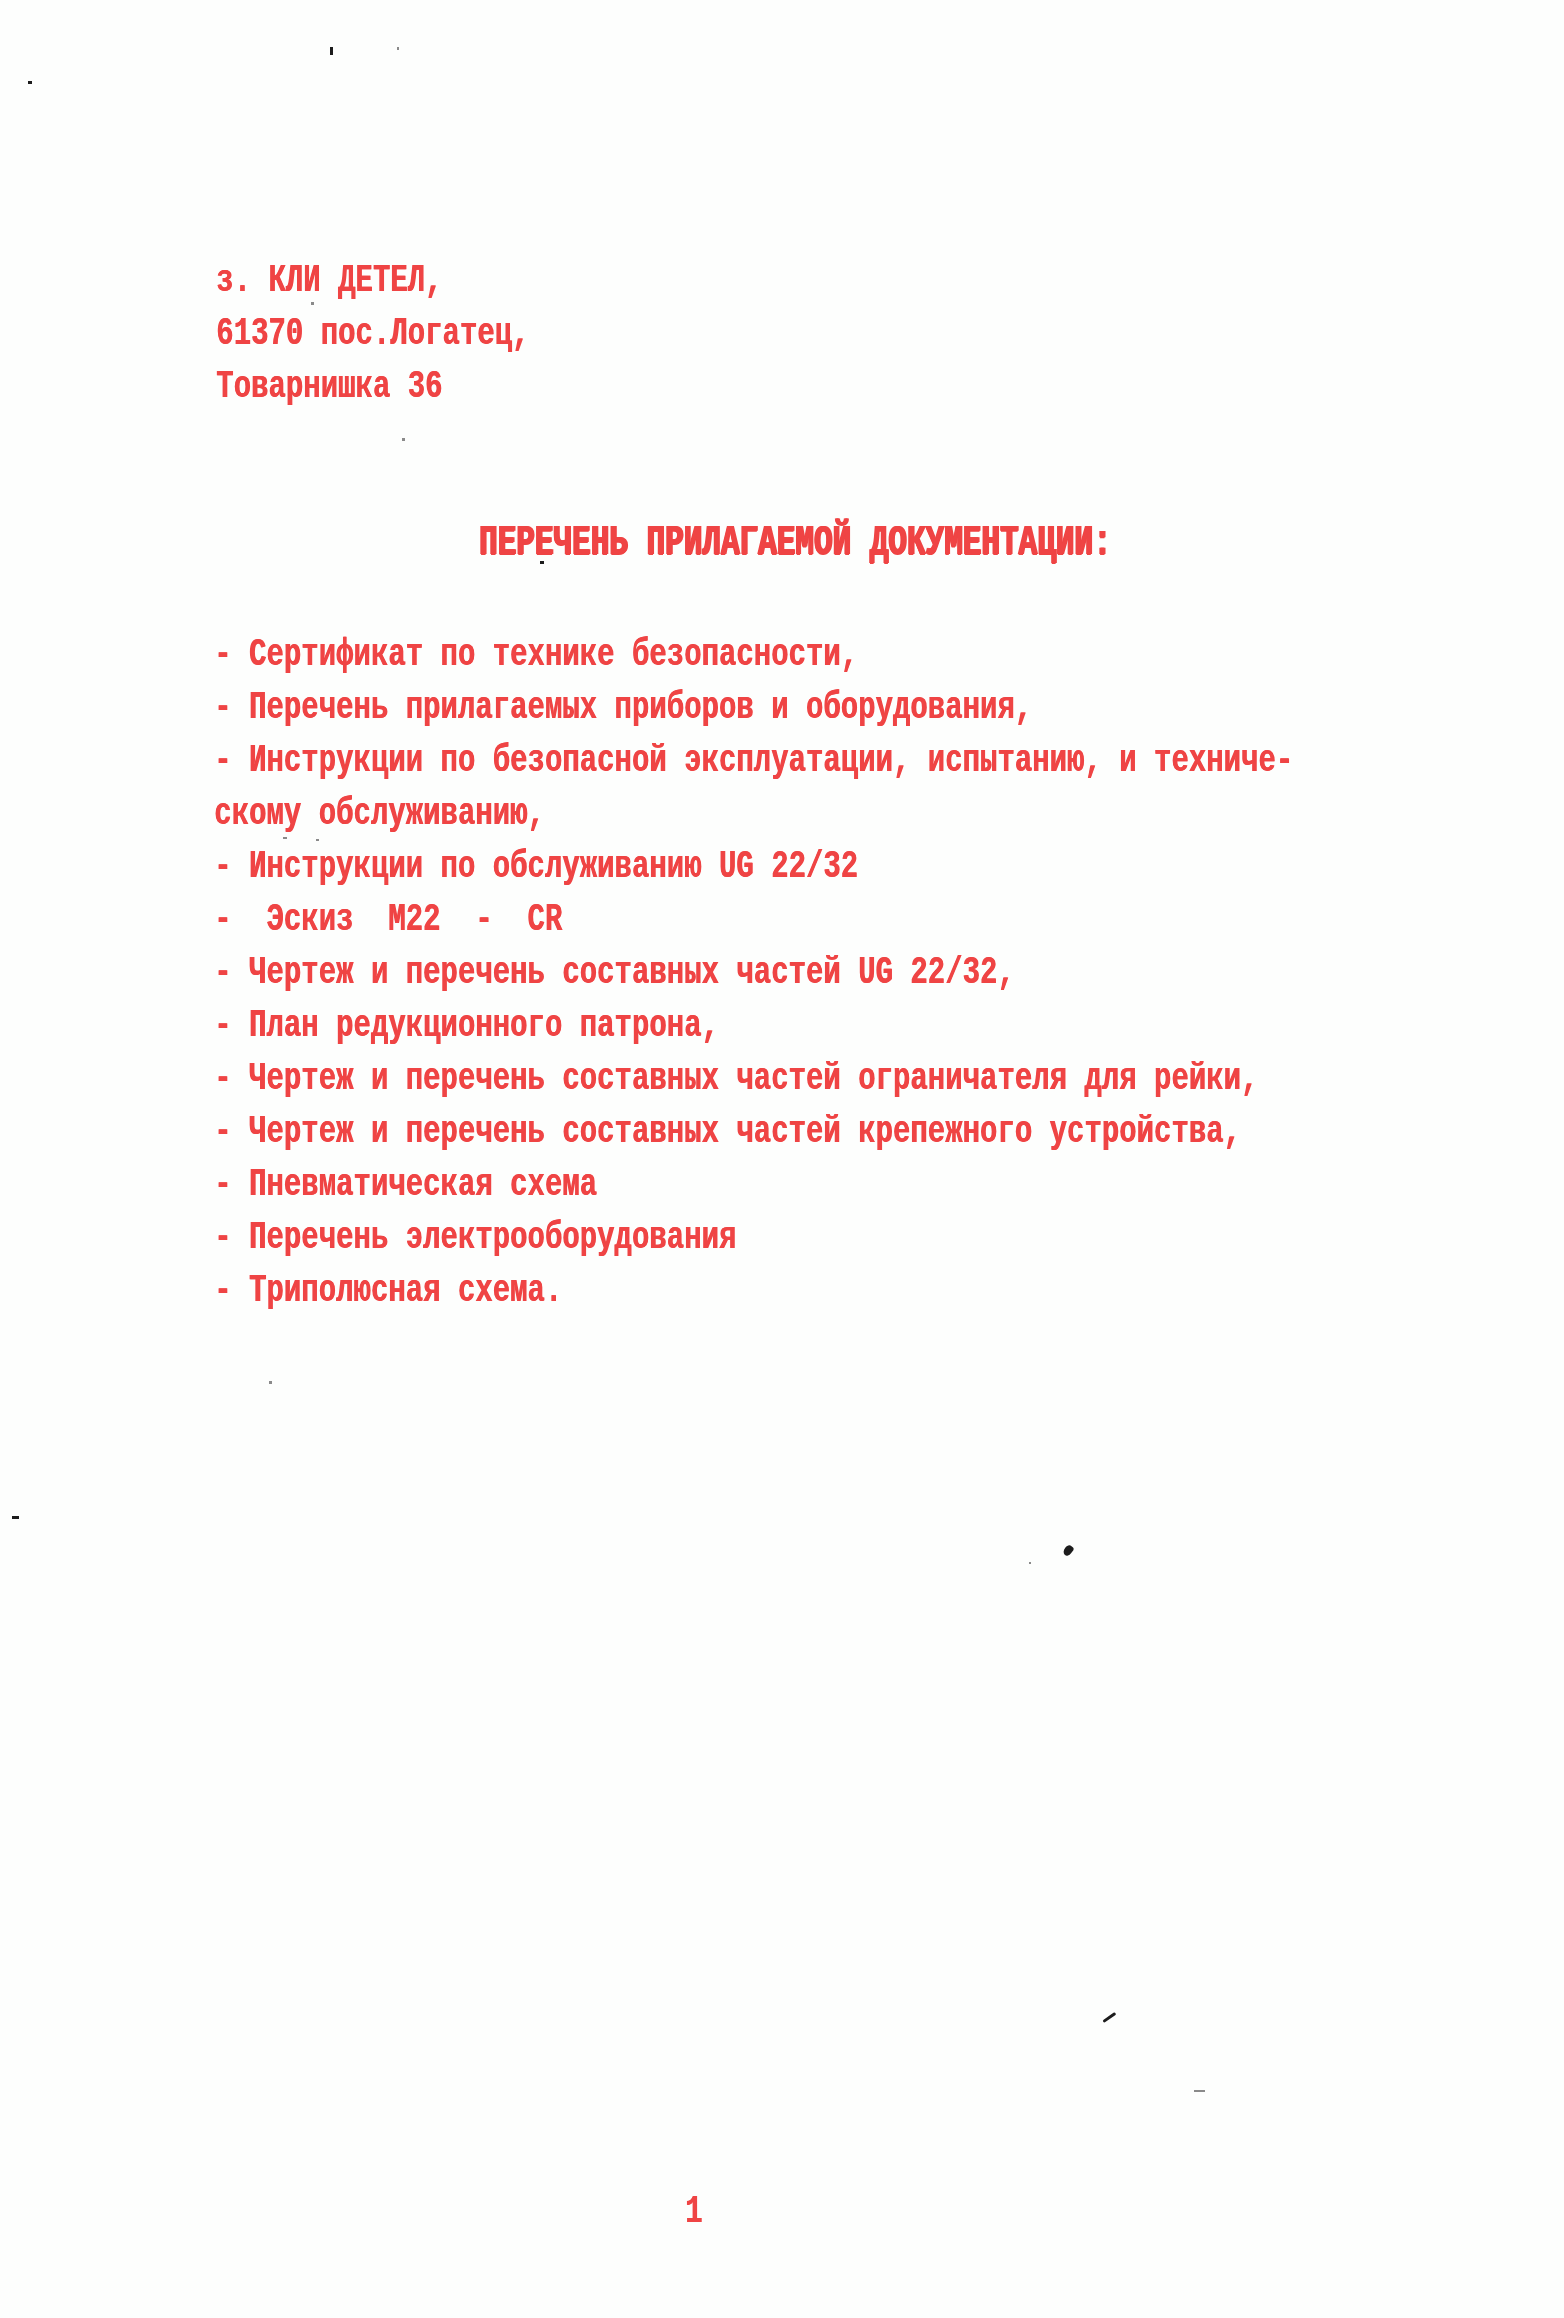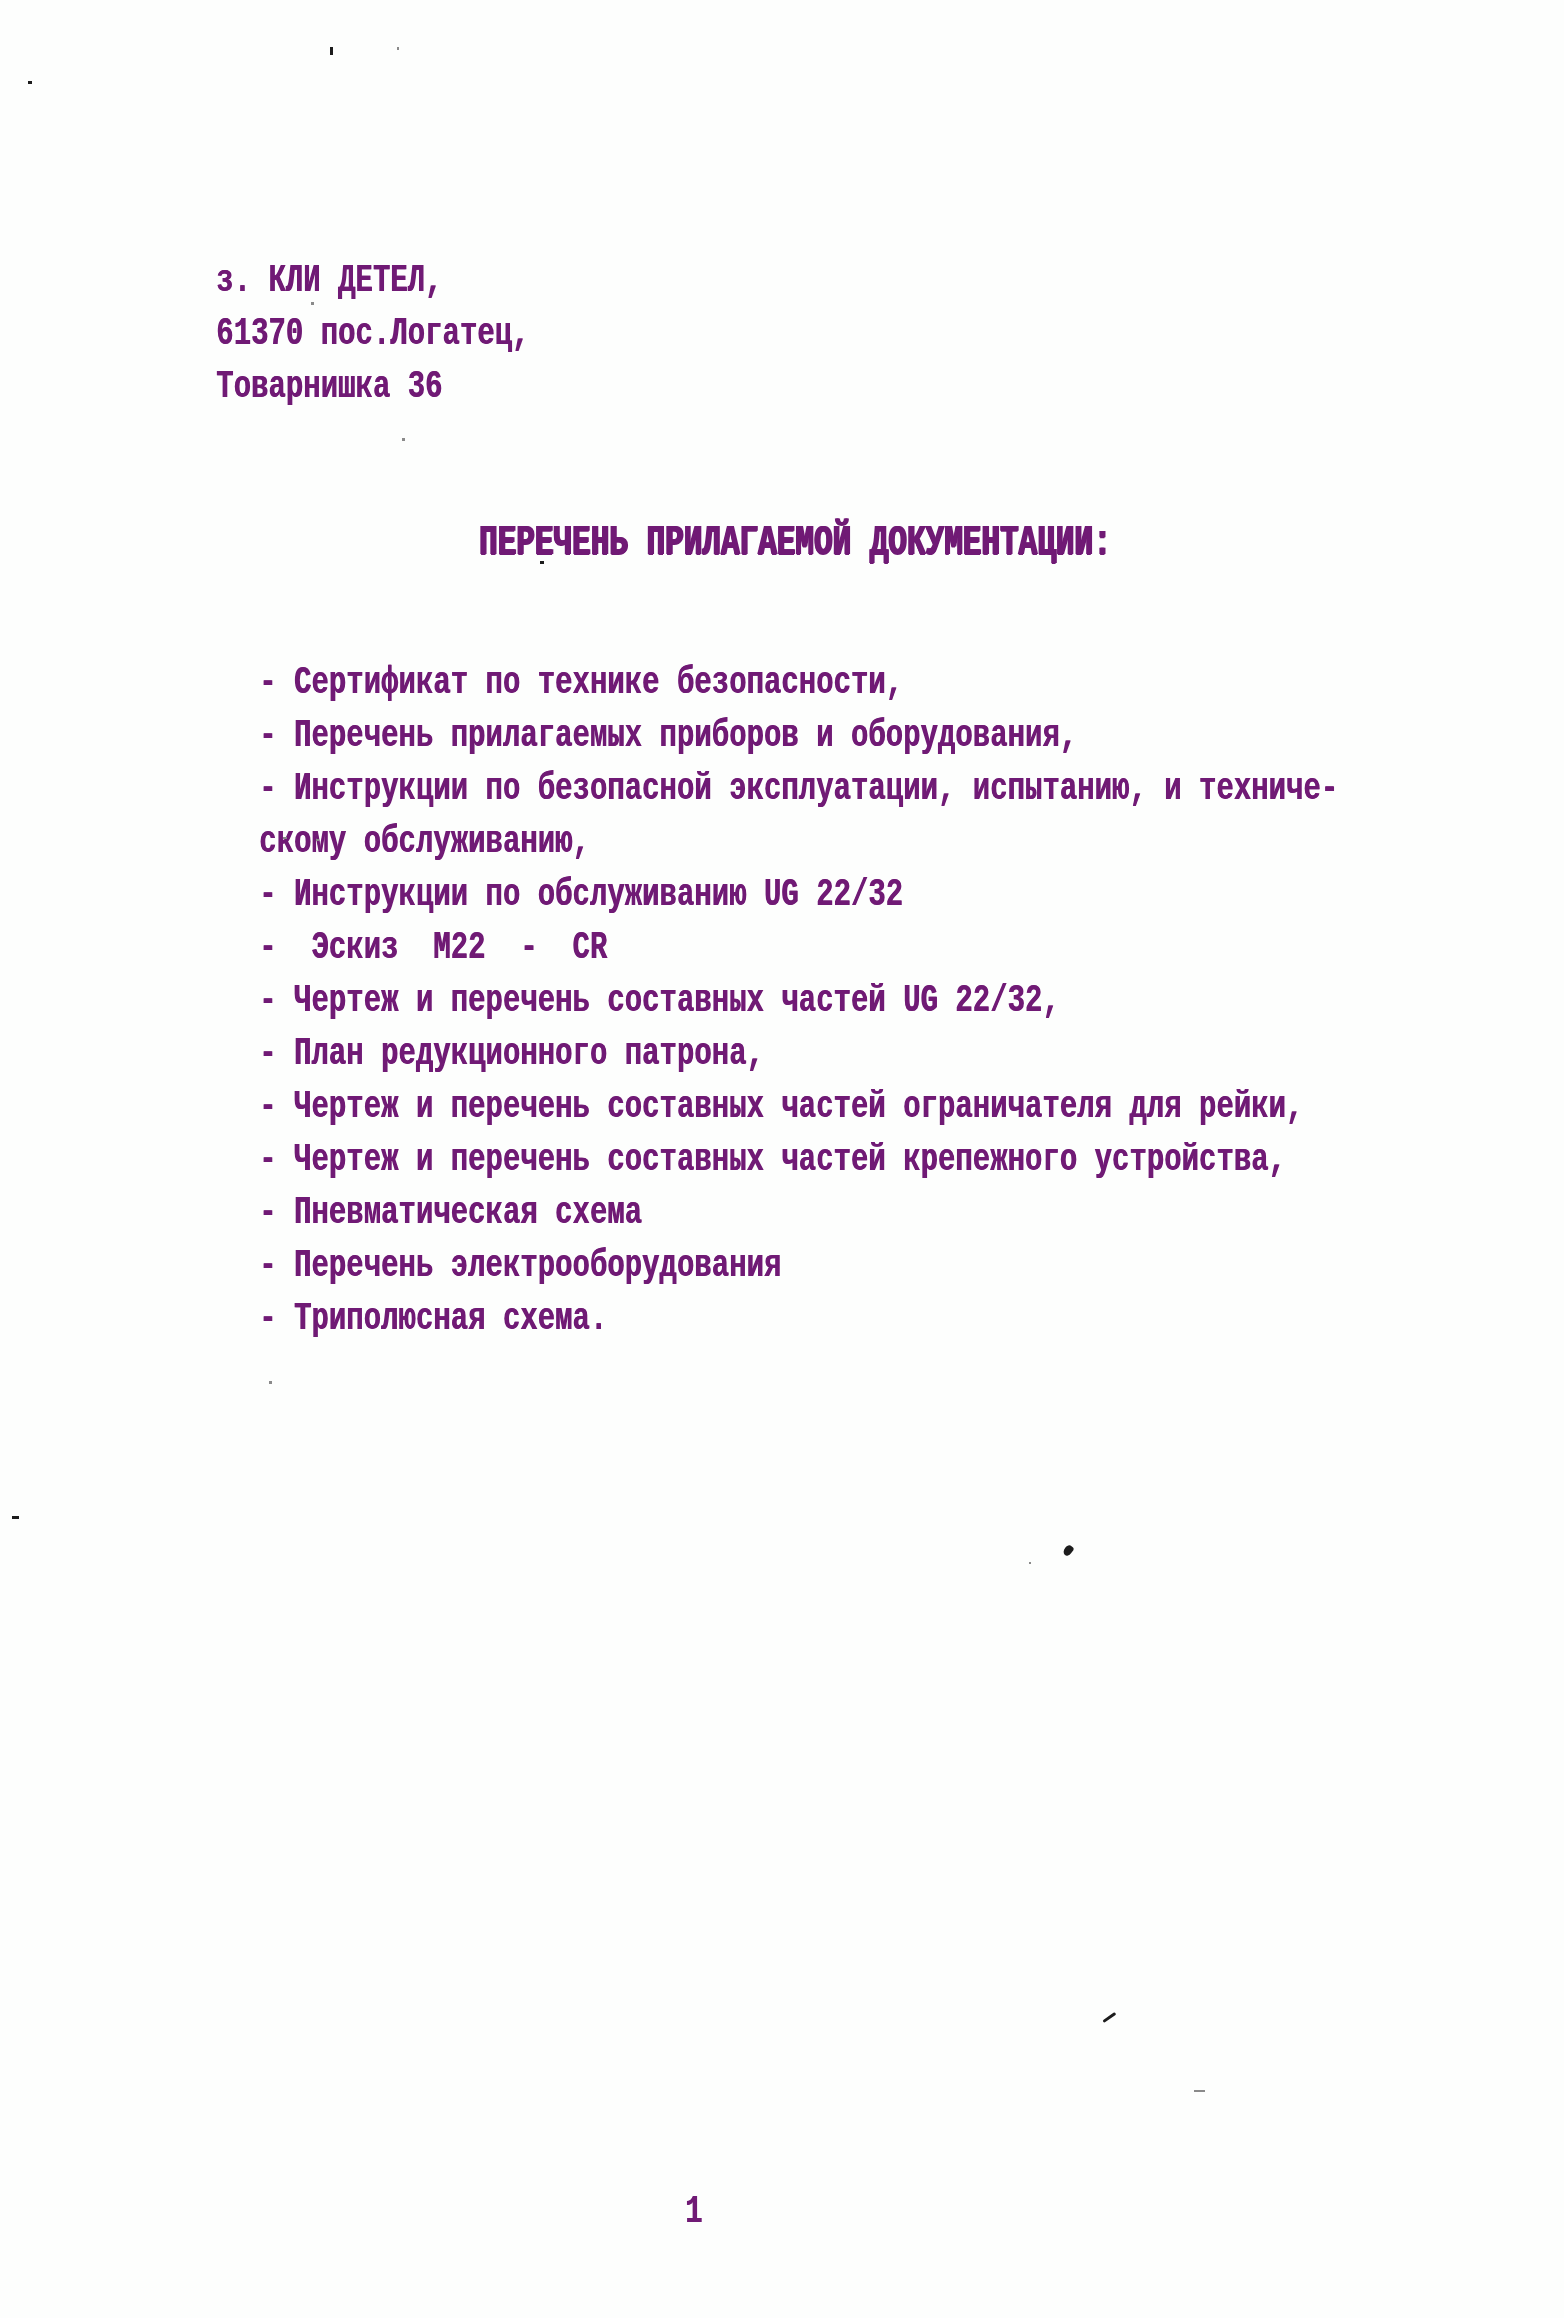--- a/index.html
+++ b/index.html
@@ -44,22 +44,21 @@
     font-size: 31px;
     height: 53px;
     line-height: 53px;
     transform: scaleY(1.4);
     transform-origin: 0 50%;
     text-shadow: 1.1px 0 0 currentColor, -0.7px 0 0 currentColor, 0 0.7px 0 currentColor;
   }
   .doc-list {
     position: absolute;
     left: 214px;
-    top: 656px;
-    margin-left: 45px;
+    top: 628px;
   }
   .page-number {
     position: absolute;
     left: 685px;
     top: 2185px;
     font-weight: 700;
     font-size: 29px;
     height: 53px;
     line-height: 53px;
     transform: scaleY(1.35);
@@ -71,21 +70,21 @@
     position: absolute;
     background: #1c1c1c;
   }
   .speck.faint { background: #8a8a8a; }
   .speck.comma { border-radius: 60% 40% 60% 70%; transform: rotate(38deg); }
   .speck.slash { height: 3.3px; transform: rotate(-35deg); border-radius: 1.6px; }
 </style>
 </head>
 <body style="background: rgb(253, 254, 253);">
 
-<div class="page" style="color: #701a75;">
+<div class="page" style="color: #ef4444;">
 
   <div class="address-block">
       <div class="txtline">з. КЛИ ДЕТЕЛ,</div>
       <div class="txtline">61370 пос.Логатец,</div>
       <div class="txtline">Товарнишка 36</div>
     </div>
 
   <div class="doc-title">ПЕРЕЧЕНЬ ПРИЛАГАЕМОЙ ДОКУМЕНТАЦИИ:</div>
 
   <div class="doc-list">

